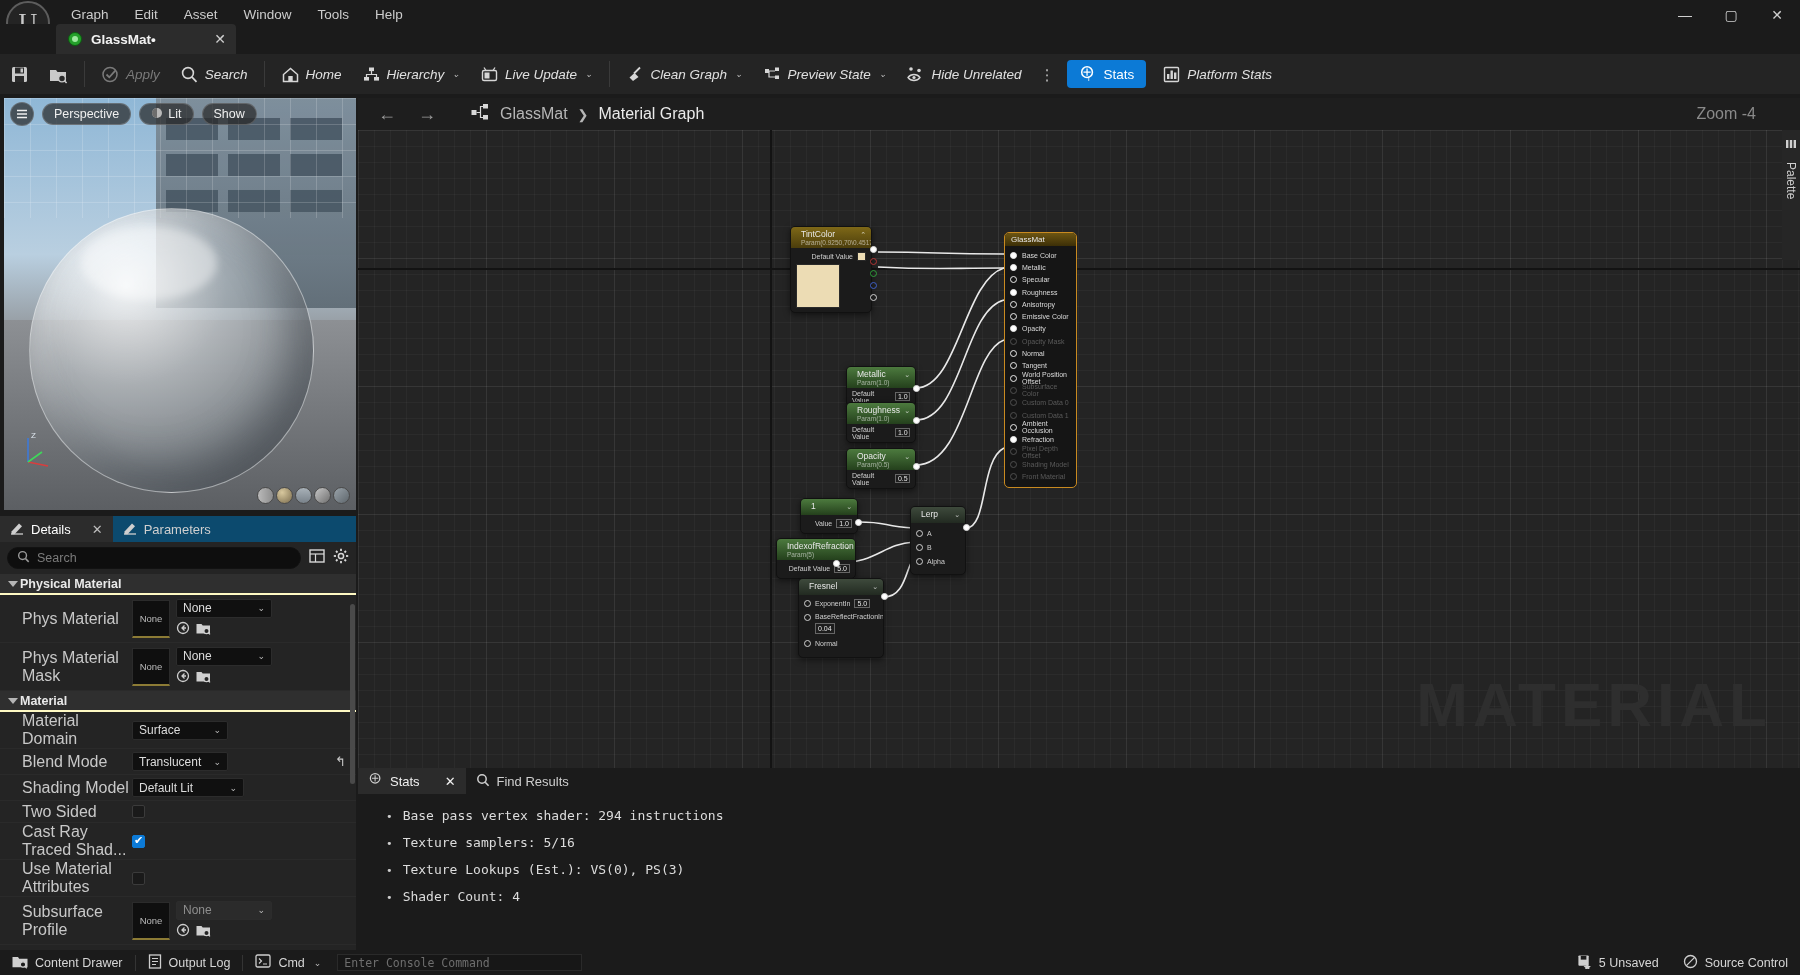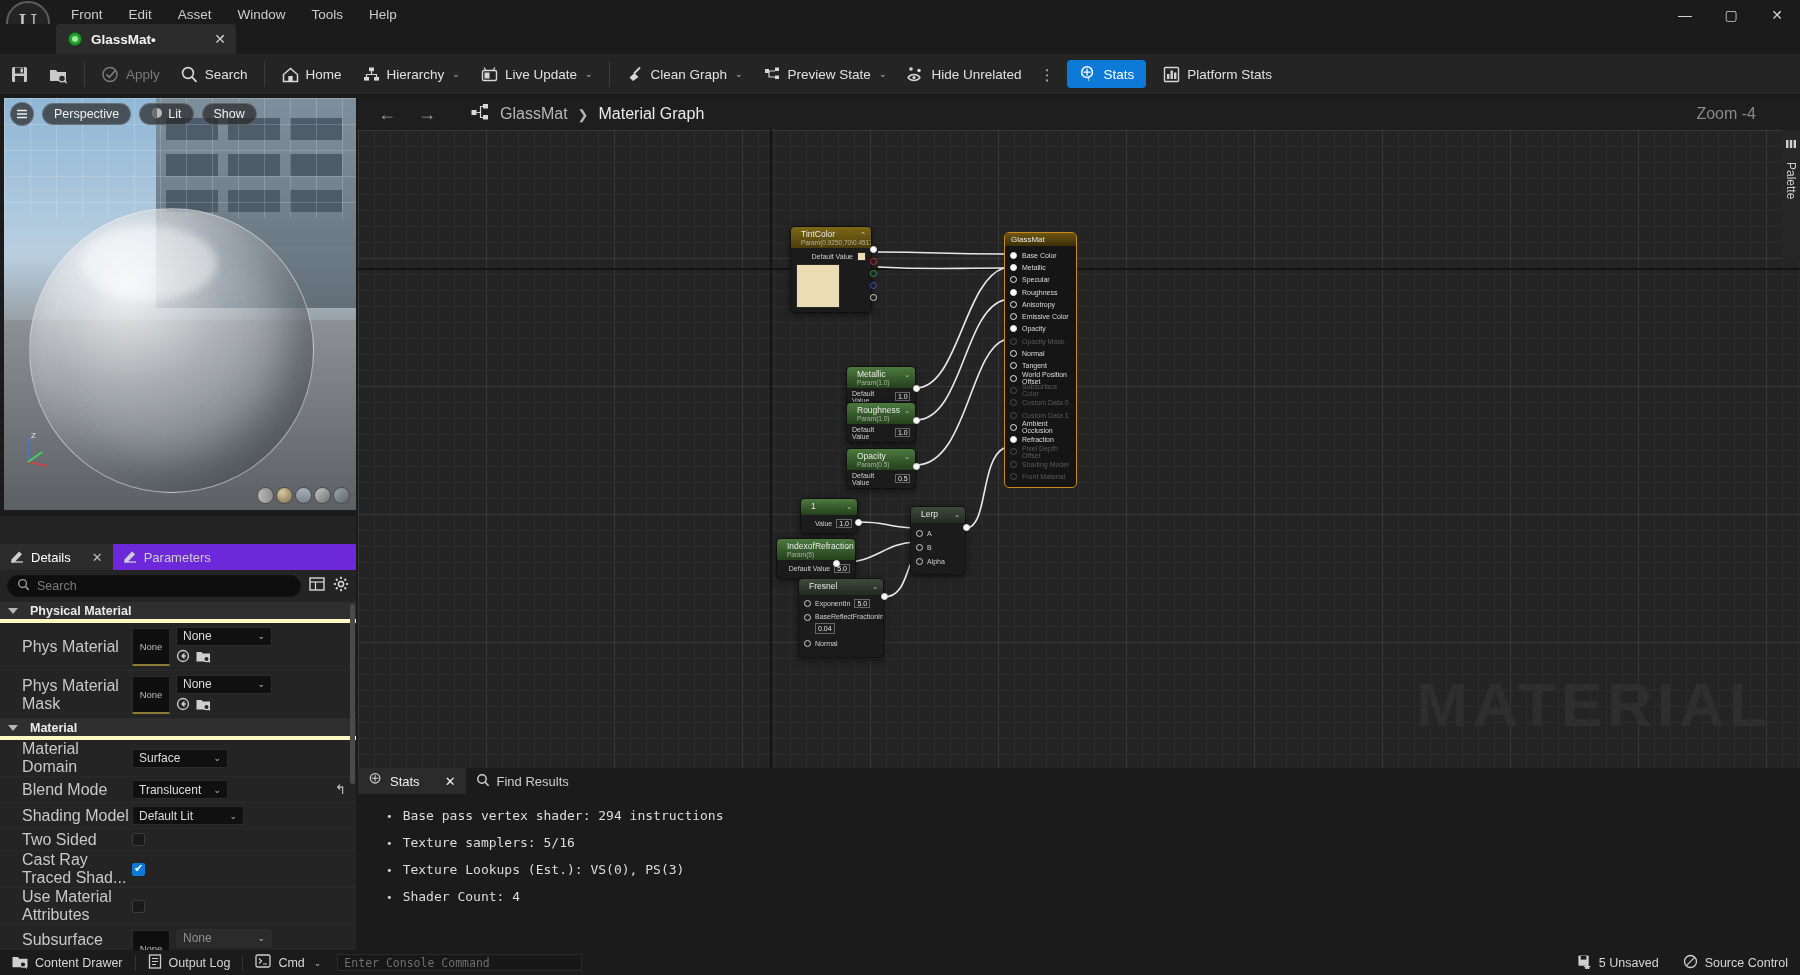--- a/index.html
+++ b/index.html
@@ -32,21 +32,21 @@
   .assettab .dot { width:14px; height:14px; border-radius:50%; background:#25a02b;
                    margin-right:9px; position:relative; border:1px solid #0c5c10; }
   .assettab .dot:after { content:""; position:absolute; left:3px; top:3px; width:6px; height:6px;
                          border-radius:50%; background:#9ee89f; }
   .assettab .label { font-size:13.5px; color:#f2f2f2; font-weight:bold; }
   .assettab .x { margin-left:auto; padding-left:36px; color:#cfcfcf; font-size:14px; }
 
   
   .toolbar { position:absolute; left:0; top:54px; width:1800px; height:40px; background:#242424;
              display:flex; align-items:center; }
-  .tb-item { display:flex; align-items:center; height:40px; padding:0 10px; font-size:13.5px; color:#e0e0e0; gap:6px; }
+  .tb-item { display:flex; align-items:center; height:40px; padding:0 10px; font-size:13.5px; color:#e0e0e0; gap:6px;font-style:italic; }
   .tb-item.disabled { color:#7a7a7a; }
   .tb-sep { width:1px; height:26px; background:#3a3a3a; margin:0 6px; }
   .tb-ico { width:19px; height:19px; display:inline-block; position:relative; flex:none; }
   .caret { font-size:9px; color:#bcbcbc; margin-left:2px; }
   .tb-btn-blue { background:#0c7ad6; border-radius:4px; height:28px; padding:0 12px;
                  display:flex; align-items:center; gap:6px; color:#fff; font-size:13.5px; margin-left:4px;}
   .tb-dots { color:#bdbdbd; font-size:15px; letter-spacing:0; padding:0 8px; line-height:1; }
 
   
   .viewport { position:absolute; left:4px; top:98px; width:352px; height:412px;
@@ -70,32 +70,32 @@
   .vp-pill { background:rgba(40,40,40,.72); border:1px solid rgba(255,255,255,.18); border-radius:12px;
              height:22px; padding:0 11px; display:flex; align-items:center; color:#efefef; font-size:12.5px; gap:5px; }
   .vp-round { width:24px; height:24px; border-radius:50%; background:rgba(40,40,40,.72);
               border:1px solid rgba(255,255,255,.18); display:flex; align-items:center; justify-content:center; color:#eee; }
   .vp-axis { position:absolute; left:18px; bottom:40px; width:34px; height:40px; }
   .vp-shapes { position:absolute; right:6px; bottom:6px; display:flex; gap:2px; }
   .vp-shape { width:17px; height:17px; border-radius:50%; border:1px solid #4a4a4a; }
 
   
   .details { position:absolute; left:0; top:516px; width:356px; height:434px; background:#242424; }
-  .dtabs { height:26px; display:flex; align-items:center; background:#6d28d9;margin-top:28px; }
+  .dtabs { height:26px; display:flex; align-items:center; background:#0c4a6e; }
   .dtab { height:26px; display:flex; align-items:center; padding:0 10px; font-size:13px; gap:7px; color:#cfcfcf; }
   .dtab.active { background:#2c2c2c; color:#fff; }
   .dtab .x { margin-left:14px; font-size:13px; color:#bdbdbd; }
   .dsearchrow { height:32px; display:flex; align-items:center; padding:0 7px; gap:8px; background:#242424; }
   .dsearch { flex:1; height:22px; background:#0e0e0e; border:1px solid #121212; border-radius:11px;
              display:flex; align-items:center; padding:0 9px; gap:7px; }
   .dsearch input { background:transparent; border:none; outline:none; color:#d0d0d0; font-size:12.5px;
                    font-family:"Liberation Sans", sans-serif; width:100%; }
   .dsearch input::placeholder { color:#7b7b7b; }
   .sec-hdr { height:21px; background:#2f2f2f; display:flex; align-items:center; padding-left:8px;
-             font-size:12.5px; color:#e9e9e9; font-weight:bold; gap:12px; border-bottom:4px solid #fef9c3; }
+             font-size:12.5px; color:#e9e9e9; font-weight:bold; gap:2px; border-bottom:2px solid #fef9c3; }
   .tri { width:0; height:0; border-left:5px solid transparent; border-right:5px solid transparent; border-top:6px solid #b5b5b5; }
   .prow { display:flex; align-items:center; min-height:22px; border-bottom:1px solid #2a2a2a; position:relative; }
   .plabel { width:132px; padding-left:22px; font-size:16px; color:#c8c8c8; flex:none; }
   .pval { flex:1; display:flex; align-items:center; gap:6px; padding:3px 6px 3px 0; }
   .thumb { width:38px; height:38px; background:#0f0f0f; border:1px solid #2b2b2b; border-bottom:2px solid #8c7b35;
            display:flex; align-items:center; justify-content:center; font-size:9.5px; color:#bbb; }
   .combo { height:19px; background:#101010; border:1px solid #2c2c2c; border-radius:2px; display:flex;
            align-items:center; padding:0 6px; font-size:12px; color:#ddd; min-width:96px; justify-content:space-between; gap:10px;}
   .combo.dim { background:#2b2b2b; color:#8e8e8e; }
   .minibtns { display:flex; gap:6px; align-items:center; margin-top:3px; }
@@ -182,21 +182,21 @@
   .sb-right { margin-left:auto; display:flex; align-items:center; }
 </style>
 </head>
 <body>
 
 <div id="app">
 
   <div class="titlebar">
     <div class="ue-logo">U</div>
     <div class="menubar">
-      <span>Front</span>
+      <span>Graph</span>
       <span>Edit</span>
       <span>Asset</span>
       <span>Window</span>
       <span>Tools</span>
       <span>Help</span>
     </div>
     <div class="wincontrols">
       <div>—</div>
       <div>▢</div>
       <div>✕</div>

